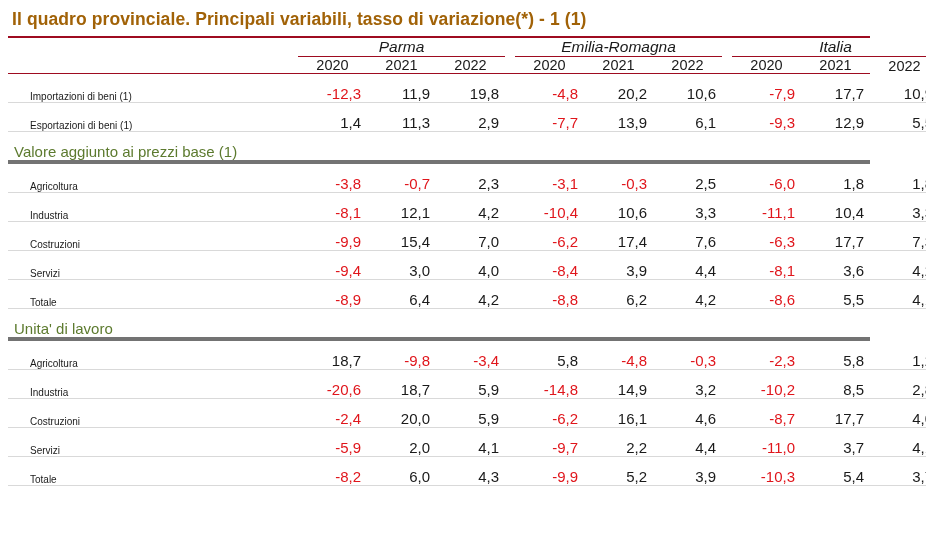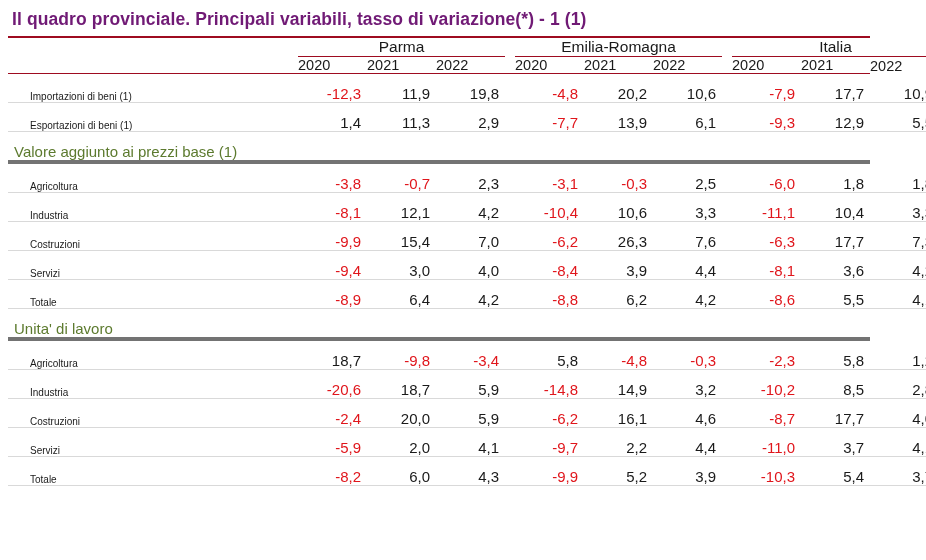--- a/index.html
+++ b/index.html
@@ -15,21 +15,21 @@
     overflow: hidden;
   }
   .sheet {
     position: relative;
     width: 926px;
     height: 560px;
     box-sizing: border-box;
     padding: 0 8px;
   }
   .title {
-    color: #701a75;
+    color: #a16207;
     font-size: 17.5px;
     font-weight: bold;
     padding: 9px 4px 6px 4px;
     letter-spacing: 0.1px;
   }
   table.main {
     width: 910px;
     border-collapse: collapse;
     table-layout: fixed;
     font-size: 14.5px;
@@ -54,26 +54,27 @@
     height: 0;
     font-size: 0;
     line-height: 0;
   }
   .grouphead th {
     text-align: center;
     font-weight: normal;
     font-size: 15.5px;
     padding: 3px 0 4px 0;
     color: #1a1a1a;
+    font-style: italic;
   }
   .grouphead th.underline {
     border-bottom: 1.8px solid #9e0b20;
   }
   .yearhead th {
-    text-align: left;
+    text-align: center;
     font-weight: normal;
     font-size: 14.5px;
     padding: 4px 6px 5px 0;
     color: #1a1a1a;
   }
   tr.data td {
     height: 28px;
     border-bottom: 1px solid #d9d9d9;
   }
   tr.data td.label {
@@ -226,21 +227,21 @@
           <td class="num pos">10,4</td>
           <td class="num pos">3,3</td>
         </tr>
         <tr class="data">
           <td class="label">Costruzioni</td>
           <td class="num neg">-9,9</td>
           <td class="num pos">15,4</td>
           <td class="num pos">7,0</td>
           <td class="gap"></td>
           <td class="num neg">-6,2</td>
-          <td class="num pos">26,3</td>
+          <td class="num pos">17,4</td>
           <td class="num pos">7,6</td>
           <td class="gap"></td>
           <td class="num neg">-6,3</td>
           <td class="num pos">17,7</td>
           <td class="num pos">7,3</td>
         </tr>
         <tr class="data">
           <td class="label">Servizi</td>
           <td class="num neg">-9,4</td>
           <td class="num pos">3,0</td>

